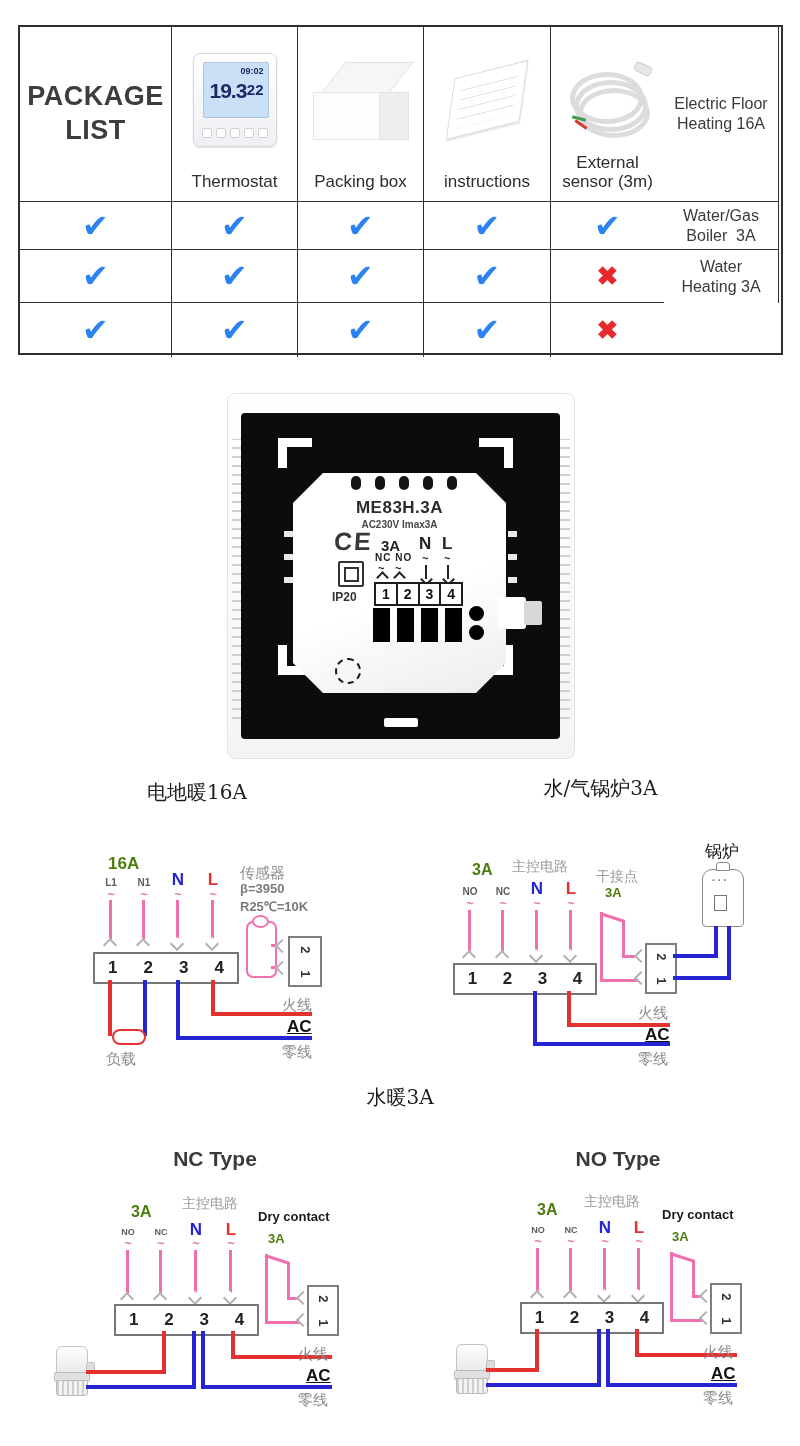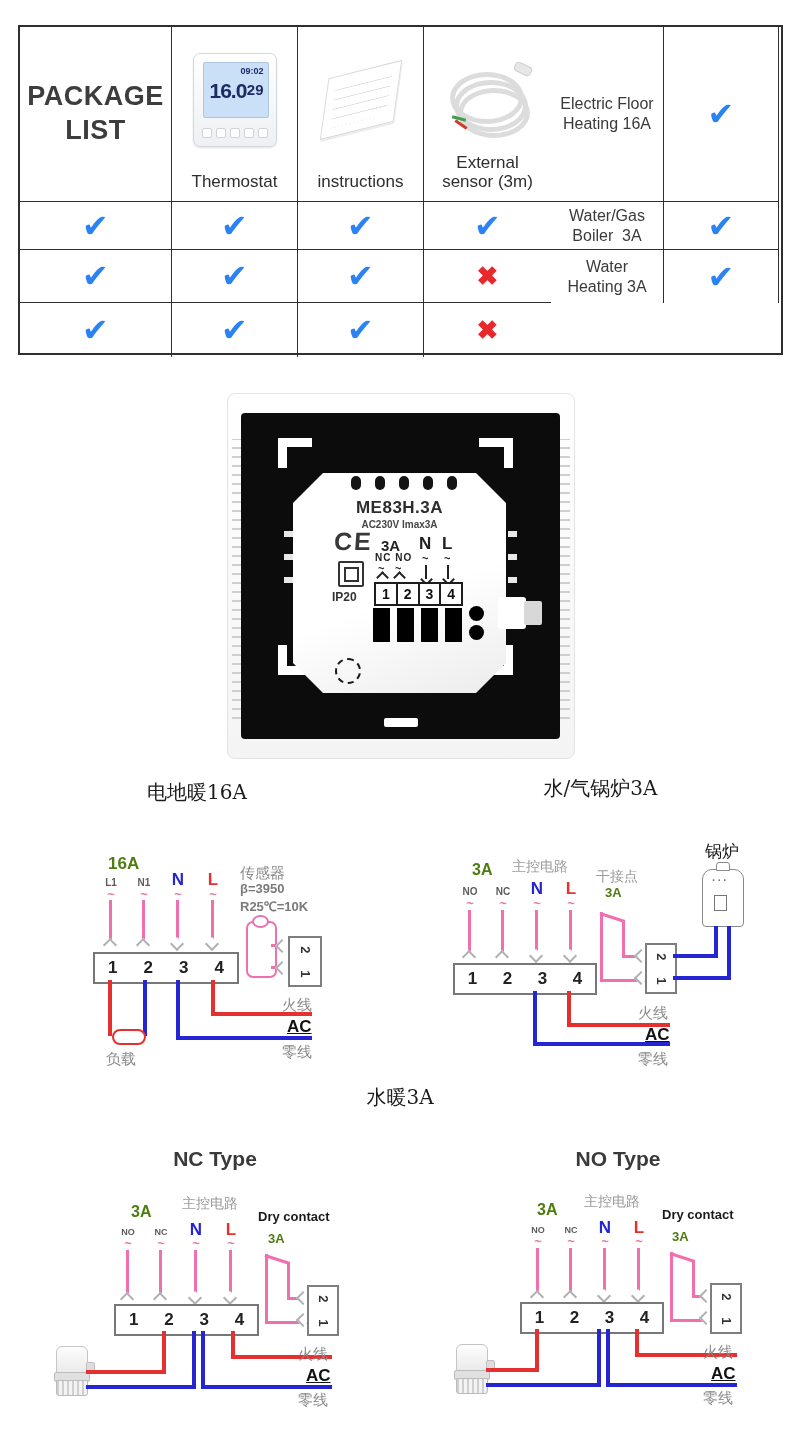--- a/index.html
+++ b/index.html
@@ -142,33 +142,43 @@
   <div id="tbl">
     <div class="cell">
       <div class="pkg-title">PACKAGE
 LIST</div>
     </div>
     <div class="cell">
       <div class="icon-zone">
         <div class="th-body">
           <div class="th-screen">
             <span class="th-time">09:02</span>
-            <span class="th-temp">16.0</span>
-            <span class="th-set">29</span>
+            <span class="th-temp">19.3</span>
+            <span class="th-set">22</span>
           </div>
           <div class="th-btns">
             <span class="th-btn"></span>
             <span class="th-btn"></span>
             <span class="th-btn"></span>
             <span class="th-btn"></span>
             <span class="th-btn"></span>
           </div>
         </div>
       </div>
       <div class="col-label">Thermostat</div>
+    </div>
+    <div class="cell">
+      <div class="icon-zone">
+        <div class="bx">
+          <div class="bx-top"></div>
+          <div class="bx-front"></div>
+          <div class="bx-side"></div>
+        </div>
+      </div>
+      <div class="col-label">Packing box</div>
     </div>
     <div class="cell">
       <div class="icon-zone">
         <div class="ins">
           <div class="ins-page">
             <div class="ins-lines"></div>
           </div>
         </div>
       </div>
       <div class="col-label">instructions</div>

